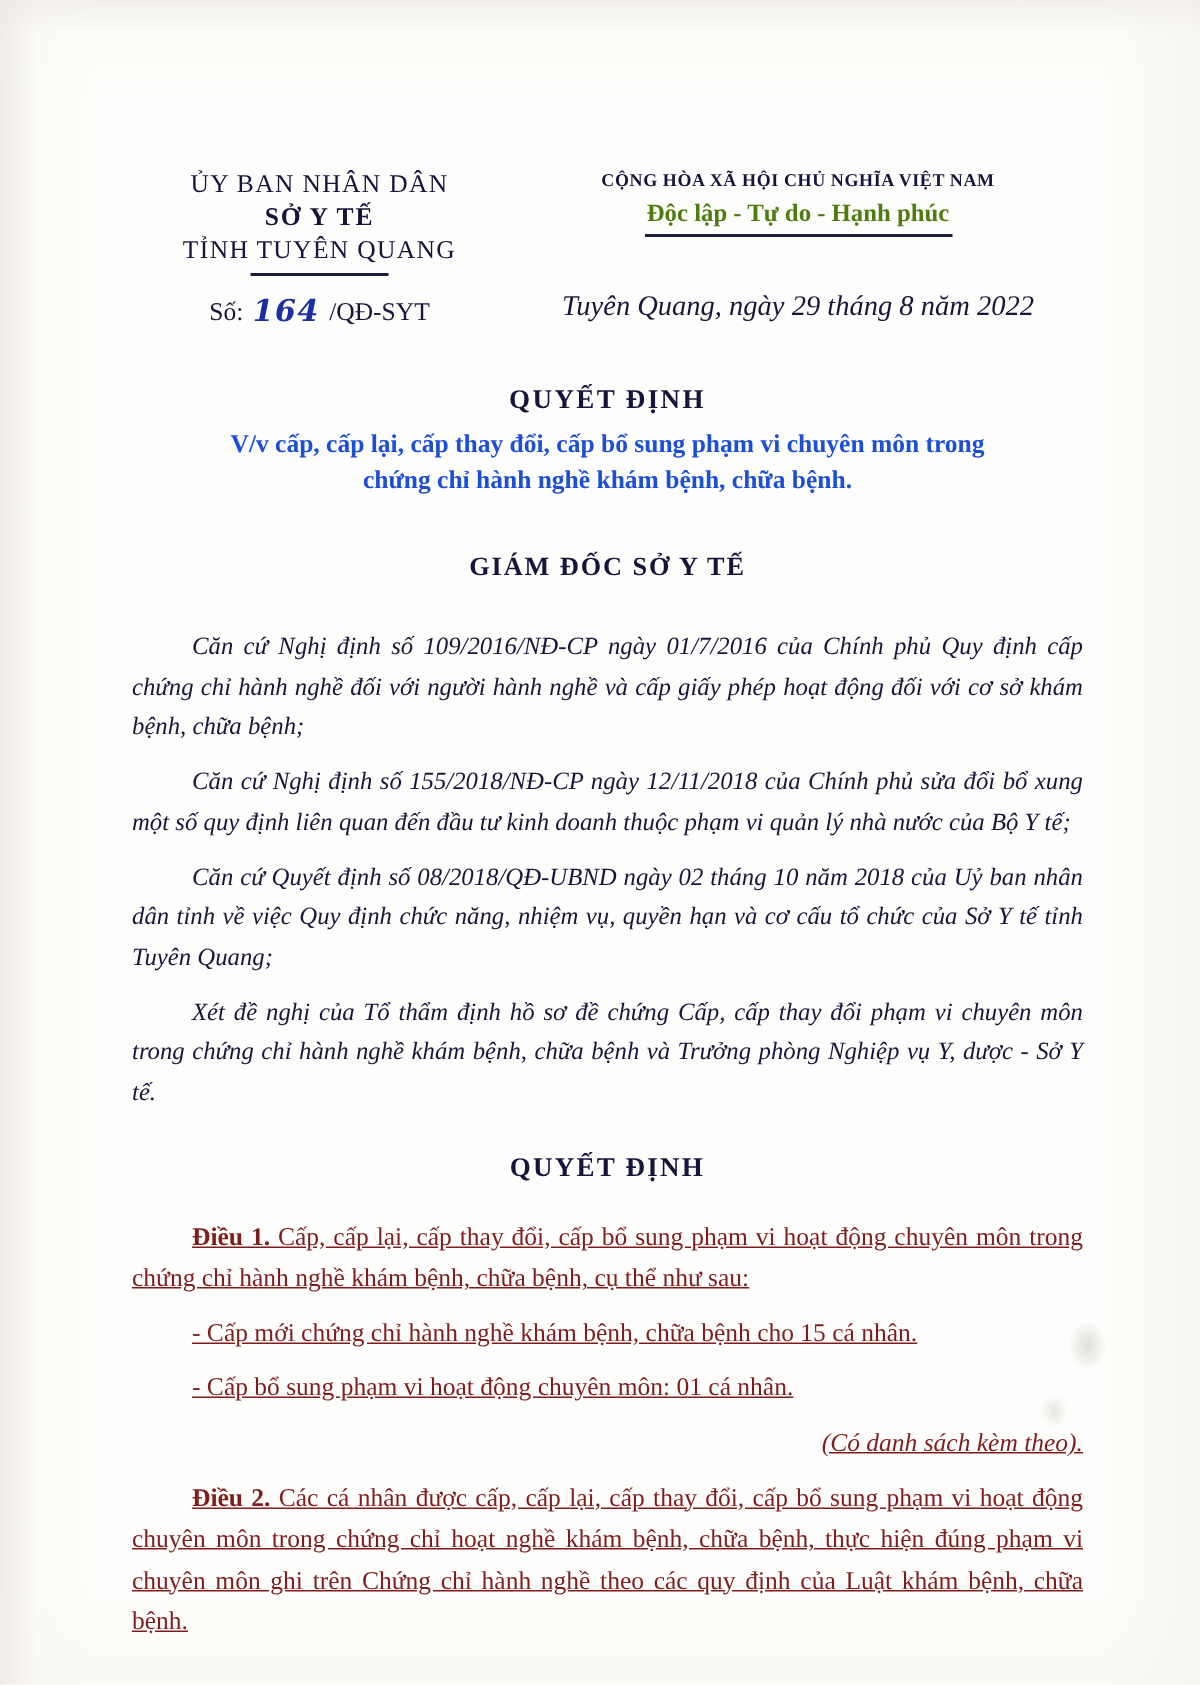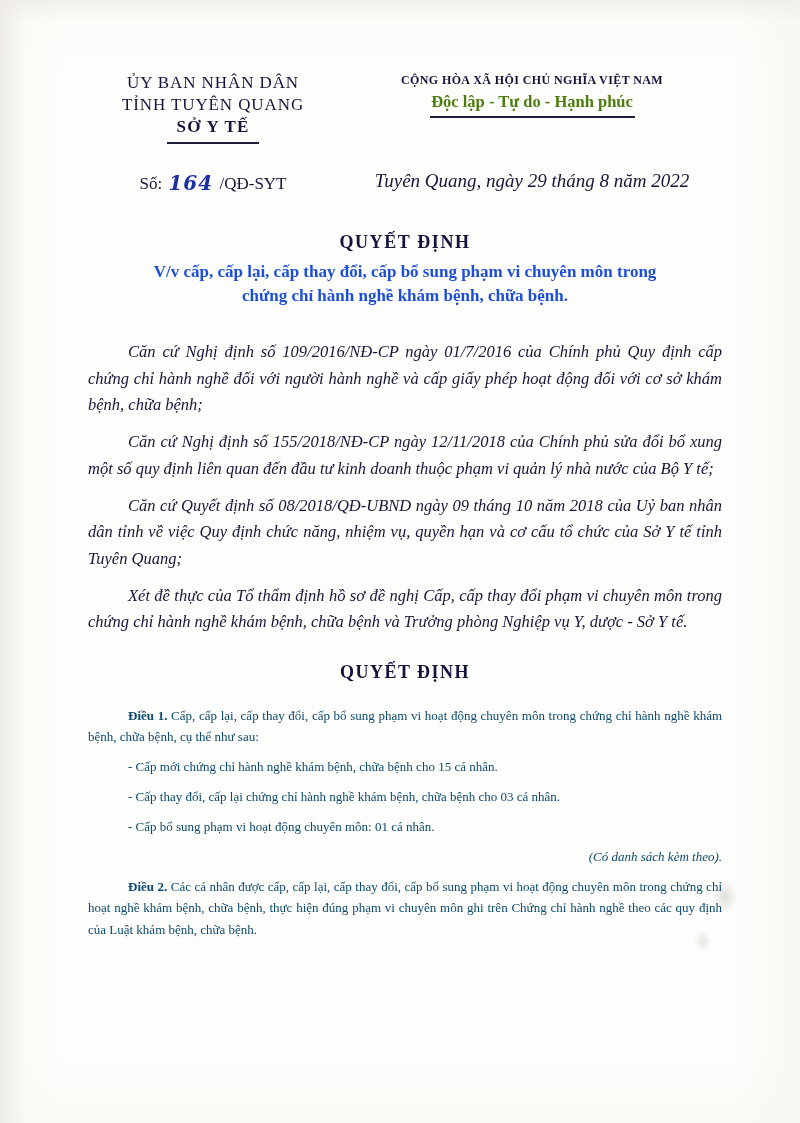--- a/index.html
+++ b/index.html
@@ -35,20 +35,21 @@
     top: 0;
     padding: 0 78px 0 88px;
   }
 
   
   .header {
     display: flex;
     align-items: flex-start;
     justify-content: space-between;
     padding-top: 72px;
+    margin-top: 40px;
   }
   .header-left {
     width: 250px;
     text-align: center;
     line-height: 1.30;
   }
   .header-right {
     width: 380px;
     text-align: center;
     line-height: 1.35;
@@ -88,21 +89,21 @@
     height: 1.4px;
     background: #1d1d3c;
     margin: 3px auto 0 auto;
   }
 
   
   .numdate {
     display: flex;
     align-items: flex-start;
     justify-content: space-between;
-    margin-top: 26px;
+    margin-top: 10px;
   }
   .numbox {
     width: 250px;
     text-align: center;
     font-size: 17px;
     color: #16163a;
     white-space: nowrap;
   }
   .num-hand {
     font-family: "DejaVu Serif", serif;
@@ -175,25 +176,26 @@
     margin-top: 26px;
     color: #14143c;
   }
 
   
   .articles {
     margin-top: 22px;
   }
   .articles p {
     margin: 0 0 9px 0;
-    font-size: 13px;
+    font-size: 17px;
     line-height: 1.62;
     text-align: justify;
     text-indent: 40px;
-    color: #0c4a6e;
+    color: #7f1d1d;
+    text-decoration: underline;
   }
   .articles p.dash {
     text-indent: 40px;
   }
   .articles p.center-note {
     text-align: right;
     text-indent: 0;
     font-style: italic;
   }
   .art-label {
@@ -237,22 +239,22 @@
   <div class="edge-left"></div>
   <div class="edge-top"></div>
   <div class="smudge smudge-a"></div>
   <div class="smudge smudge-b"></div>
 
   <div class="content">
 
     <div class="header">
       <div class="header-left">
         <div class="org-line">ỦY BAN NHÂN DÂN</div>
+        <div class="org-line bold">SỞ Y TẾ</div>
         <div class="org-line">TỈNH TUYÊN QUANG</div>
-        <div class="org-line bold">SỞ Y TẾ</div>
         <div class="rule-short"></div>
       </div>
       <div class="header-right">
         <div class="nation-line">CỘNG HÒA XÃ HỘI CHỦ NGHĨA VIỆT NAM</div>
         <div class="motto-line">Độc lập - Tự do - Hạnh phúc</div>
         <div class="rule-motto"></div>
       </div>
     </div>
 
     <div class="numdate">
@@ -261,36 +263,36 @@
         <span class="num-hand">164</span>
         <span>/QĐ-SYT</span>
       </div>
       <div class="datebox">Tuyên Quang, ngày 29 tháng 8 năm 2022</div>
     </div>
 
     <div class="title-block">
       <div class="doc-type">QUYẾT ĐỊNH</div>
       <div class="doc-subject">V/v cấp, cấp lại, cấp thay đổi, cấp bổ sung phạm vi chuyên môn trong chứng chỉ hành nghề khám bệnh, chữa bệnh.</div>
     </div>
+    <div class="issuer">GIÁM ĐỐC SỞ Y TẾ</div>
 
     <div class="basis">
       <p>Căn cứ Nghị định số 109/2016/NĐ-CP ngày 01/7/2016 của Chính phủ Quy định cấp chứng chỉ hành nghề đối với người hành nghề và cấp giấy phép hoạt động đối với cơ sở khám bệnh, chữa bệnh;</p>
       <p>Căn cứ Nghị định số 155/2018/NĐ-CP ngày 12/11/2018 của Chính phủ sửa đổi bổ xung một số quy định liên quan đến đầu tư kinh doanh thuộc phạm vi quản lý nhà nước của Bộ Y tế;</p>
-      <p>Căn cứ Quyết định số 08/2018/QĐ-UBND ngày 09 tháng 10 năm 2018 của Uỷ ban nhân dân tỉnh về việc Quy định chức năng, nhiệm vụ, quyền hạn và cơ cấu tổ chức của Sở Y tế tỉnh Tuyên Quang;</p>
-      <p>Xét đề thực của Tổ thẩm định hồ sơ đề nghị Cấp, cấp thay đổi phạm vi chuyên môn trong chứng chỉ hành nghề khám bệnh, chữa bệnh và Trưởng phòng Nghiệp vụ Y, dược - Sở Y tế.</p>
+      <p>Căn cứ Quyết định số 08/2018/QĐ-UBND ngày 02 tháng 10 năm 2018 của Uỷ ban nhân dân tỉnh về việc Quy định chức năng, nhiệm vụ, quyền hạn và cơ cấu tổ chức của Sở Y tế tỉnh Tuyên Quang;</p>
+      <p>Xét đề nghị của Tổ thẩm định hồ sơ đề chứng Cấp, cấp thay đổi phạm vi chuyên môn trong chứng chỉ hành nghề khám bệnh, chữa bệnh và Trưởng phòng Nghiệp vụ Y, dược - Sở Y tế.</p>
     </div>
 
     <div class="decision-heading">QUYẾT ĐỊNH</div>
 
     <div class="articles">
       <p>
         <span class="art-label">Điều 1.</span><span> Cấp, cấp lại, cấp thay đổi, cấp bổ sung phạm vi hoạt động chuyên môn trong chứng chỉ hành nghề khám bệnh, chữa bệnh, cụ thể như sau:</span>
       </p>
       <p class="dash">- Cấp mới chứng chỉ hành nghề khám bệnh, chữa bệnh cho 15 cá nhân.</p>
-      <p class="dash">- Cấp thay đổi, cấp lại chứng chỉ hành nghề khám bệnh, chữa bệnh cho 03 cá nhân.</p>
       <p class="dash">- Cấp bổ sung phạm vi hoạt động chuyên môn: 01 cá nhân.</p>
       <p class="center-note">(Có danh sách kèm theo).</p>
       <p>
         <span class="art-label">Điều 2.</span><span> Các cá nhân được cấp, cấp lại, cấp thay đổi, cấp bổ sung phạm vi hoạt động chuyên môn trong chứng chỉ hoạt nghề khám bệnh, chữa bệnh, thực hiện đúng phạm vi chuyên môn ghi trên Chứng chỉ hành nghề theo các quy định của Luật khám bệnh, chữa bệnh.</span>
       </p>
     </div>
 
   </div>
 </div>
 

